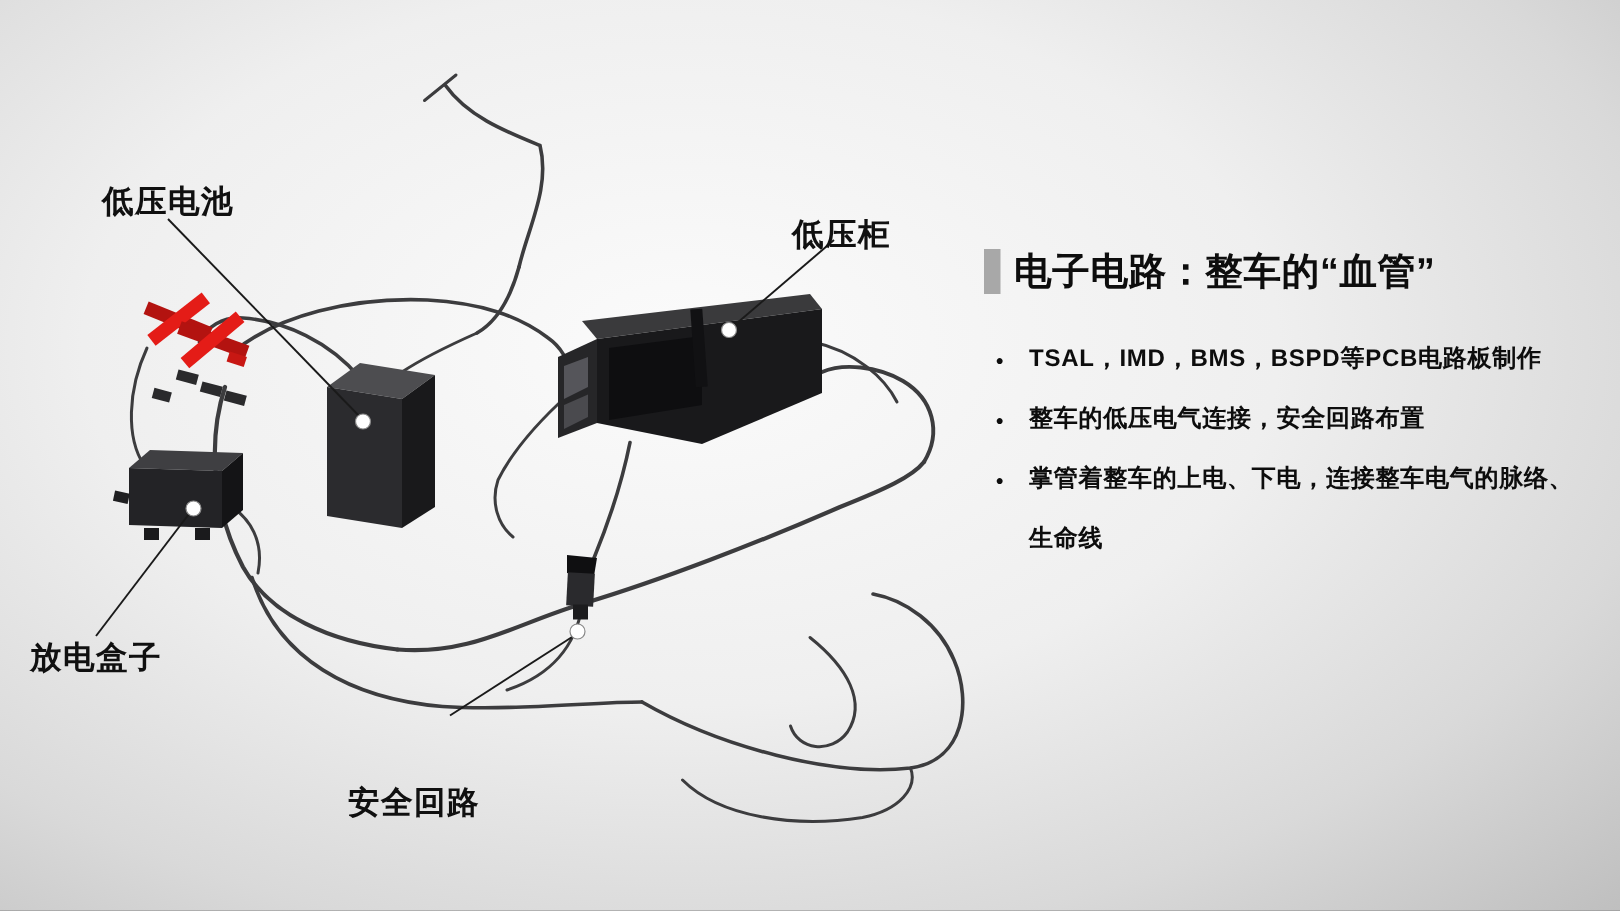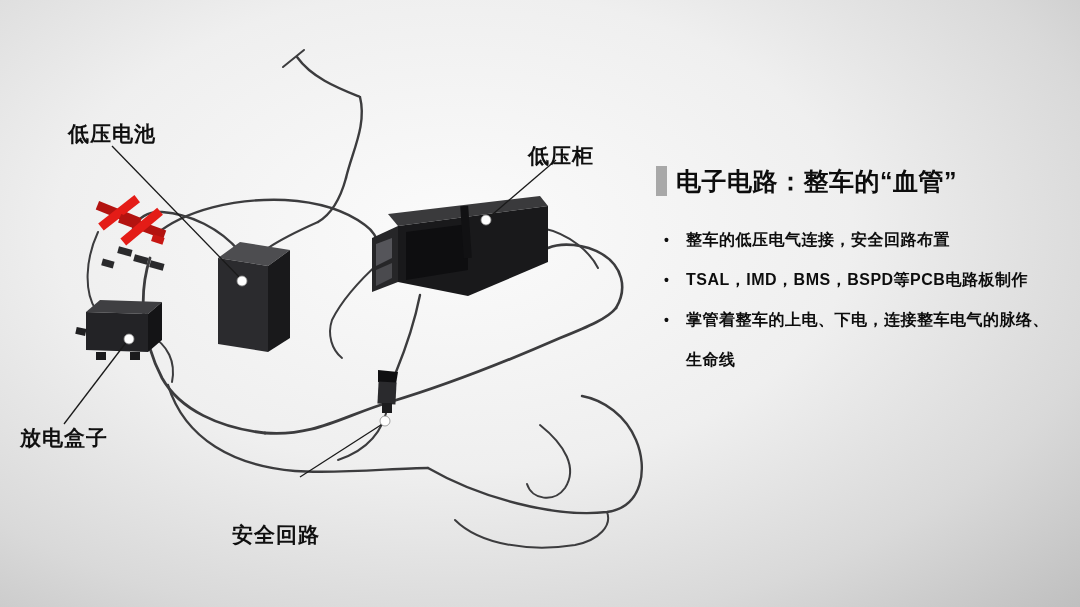--- a/index.html
+++ b/index.html
@@ -170,19 +170,19 @@
   <div class="diagram-label label-lv-cabinet">低压柜</div>
   <div class="diagram-label label-discharge-box">放电盒子</div>
   <div class="diagram-label label-safety-loop">安全回路</div>
 
   <div class="right-panel">
     <div class="title-row">
       <div class="title-accent"></div>
       <div class="panel-title">电子电路：整车的“血管”</div>
     </div>
     <ul class="bullet-list">
+      <li>TSAL，IMD，BMS，BSPD等PCB电路板制作</li>
       <li>整车的低压电气连接，安全回路布置</li>
-      <li>TSAL，IMD，BMS，BSPD等PCB电路板制作</li>
       <li>掌管着整车的上电、下电，连接整车电气的脉络、生命线</li>
     </ul>
   </div>
 
 </div>
 
 </body></html>

